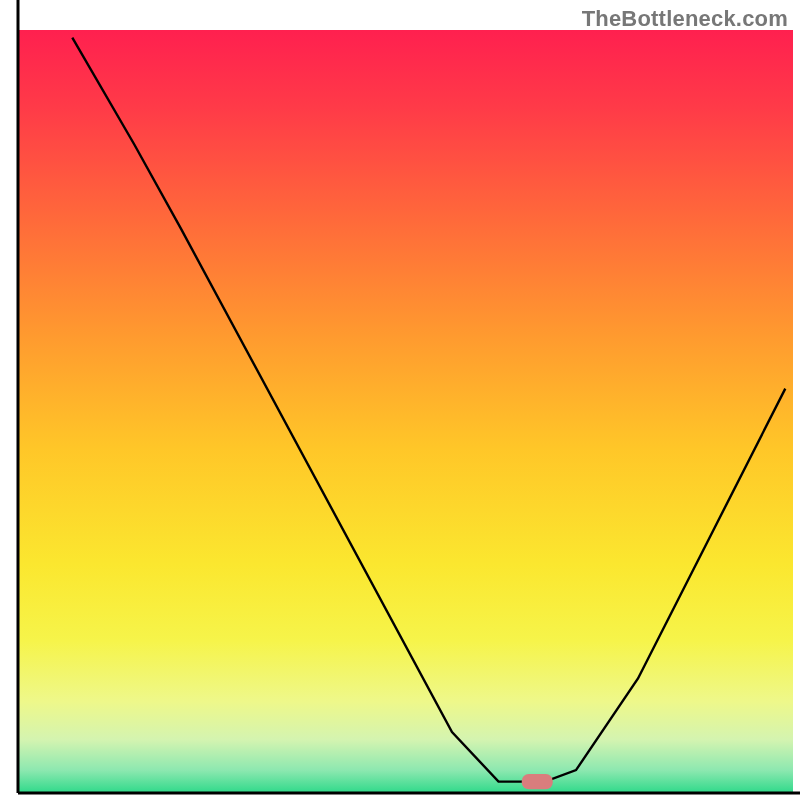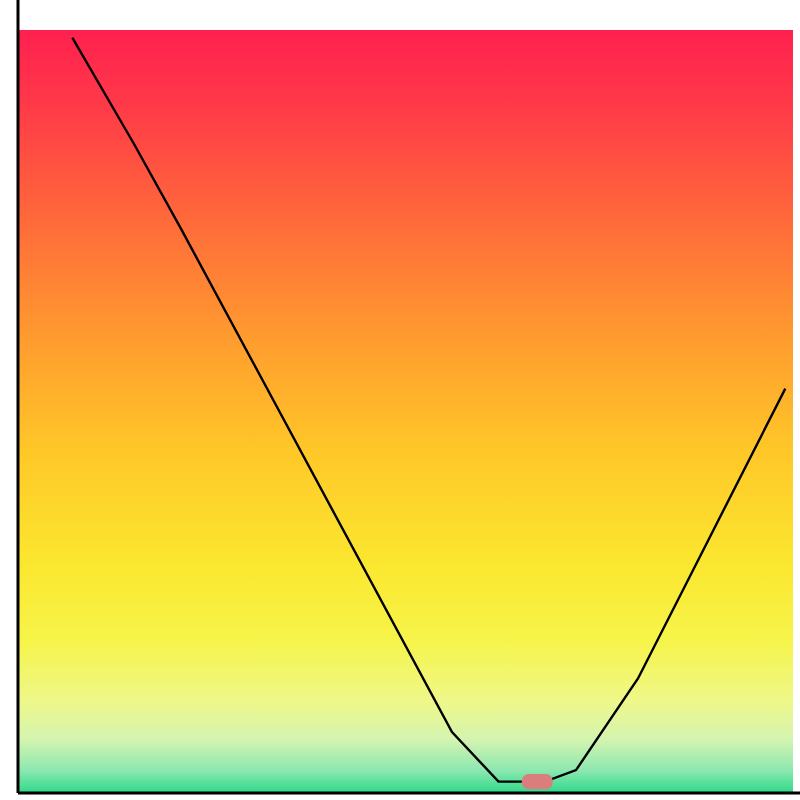--- a/index.html
+++ b/index.html
@@ -49,13 +49,14 @@
           <stop offset="97%" stop-color="#8de8b0"></stop>
           <stop offset="100%" stop-color="#2fd98a"></stop>
         </linearGradient>
     </defs>
     <rect id="plot-bg" fill="url(#bg-grad)" x="18" y="30" width="775" height="763"></rect>
     <path id="curve-path" fill="none" stroke-width="2.4" d="M72.3 37.6 L134.3 144.5 L180.8 228.4 L452.0 732.0 L498.5 781.6 L545.0 781.6 L576.0 770.1 L638.0 678.5 L715.5 526.0 L785.3 388.6" stroke="#000000"></path>
     <rect id="marker-rect" rx="7" ry="7" x="521.75" y="773.925" width="31" height="15.26" fill="#d97d7d"></rect>
     <line id="axis-left" stroke-width="3" x1="18" y1="0" x2="18" y2="793" stroke="#000000"></line>
     <line id="axis-bottom" stroke-width="3" x1="18" y1="793" x2="800" y2="793" stroke="#000000"></line>
   </svg>
+  <div class="watermark">TheBottleneck.com</div>
 </div>
 
 </body></html>

